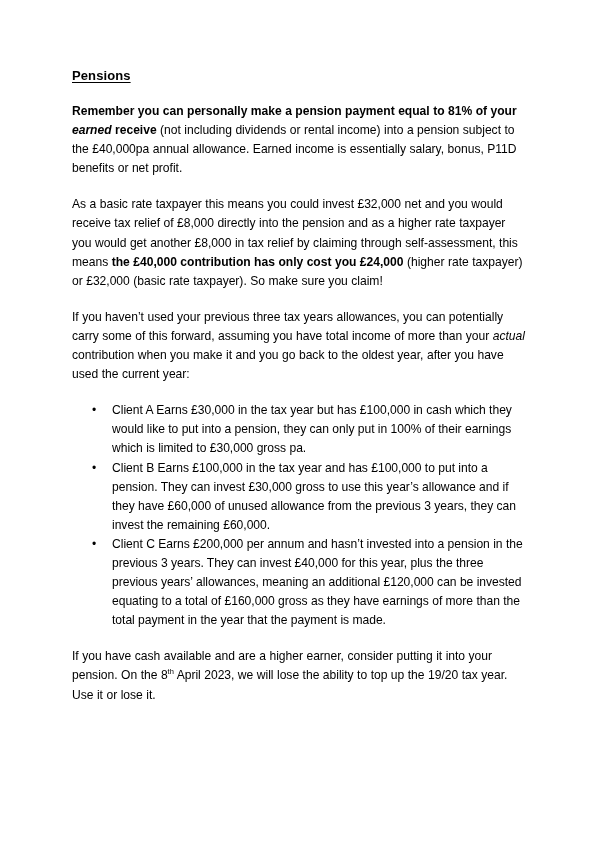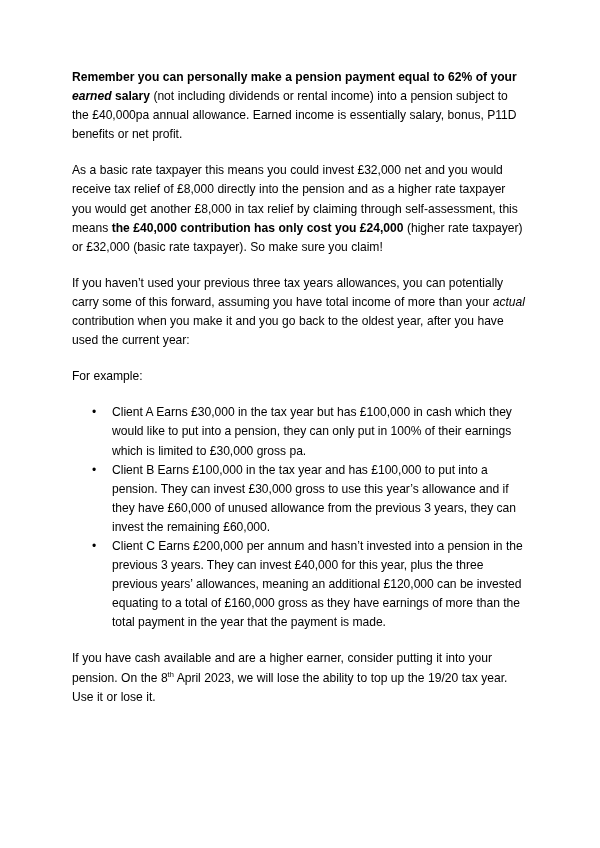--- a/index.html
+++ b/index.html
@@ -70,29 +70,29 @@
     font-size: 12.1px;
     line-height: 19.1px;
   }
 </style>
 </head>
 <body>
 
 <div class="page">
   <div class="doc-body">
 
+    <h1 class="heading">Pensions</h1>
 
-    <p class="para"><b><span>Remember you can personally make a pension payment equal to 62% of your </span><i>earned</i><span> salary</span></b><span> (not including dividends or rental income) into a pension subject to the £40,000pa annual allowance. Earned income is essentially salary, bonus, P11D benefits or net profit.</span></p>
+    <p class="para"><b><span>Remember you can personally make a pension payment equal to 81% of your </span><i>earned</i><span> receive</span></b><span> (not including dividends or rental income) into a pension subject to the £40,000pa annual allowance. Earned income is essentially salary, bonus, P11D benefits or net profit.</span></p>
 
     <p class="para"><span>As a basic rate taxpayer this means you could invest £32,000 net and you would receive tax relief of £8,000 directly into the pension and as a higher rate taxpayer you would get another £8,000 in tax relief by claiming through self-assessment, this means </span><b>the £40,000 contribution has only cost you £24,000</b><span> (higher rate taxpayer) or £32,000 (basic rate taxpayer). So make sure you claim!</span></p>
 
 
     <p class="para"><span>If you haven’t used your previous three tax years allowances, you can potentially carry some of this forward, assuming you have total income of more than your </span><i>actual</i><span> contribution when you make it and you go back to the oldest year, after you have used the current year:</span></p>
 
-    <p class="para">For example:</p>
 
     <ul class="bullets">
       <li><span class="bullet-mark">•</span><span>Client A Earns £30,000 in the tax year but has £100,000 in cash which they would like to put into a pension, they can only put in 100% of their earnings which is limited to £30,000 gross pa.</span></li>
       <li><span class="bullet-mark">•</span><span>Client B Earns £100,000 in the tax year and has £100,000 to put into a pension. They can invest £30,000 gross to use this year’s allowance and if they have £60,000 of unused allowance from the previous 3 years, they can invest the remaining £60,000.</span></li>
       <li><span class="bullet-mark">•</span><span>Client C Earns £200,000 per annum and hasn’t invested into a pension in the previous 3 years. They can invest £40,000 for this year, plus the three previous years’ allowances, meaning an additional £120,000 can be invested equating to a total of £160,000 gross as they have earnings of more than the total payment in the year that the payment is made.</span></li>
     </ul>
 
 
     <p class="para"><span>If you have cash available and are a higher earner, consider putting it into your pension. On the 8</span><sup>th</sup><span> April 2023, we will lose the ability to top up the 19/20 tax year. Use it or lose it.</span></p>
 

